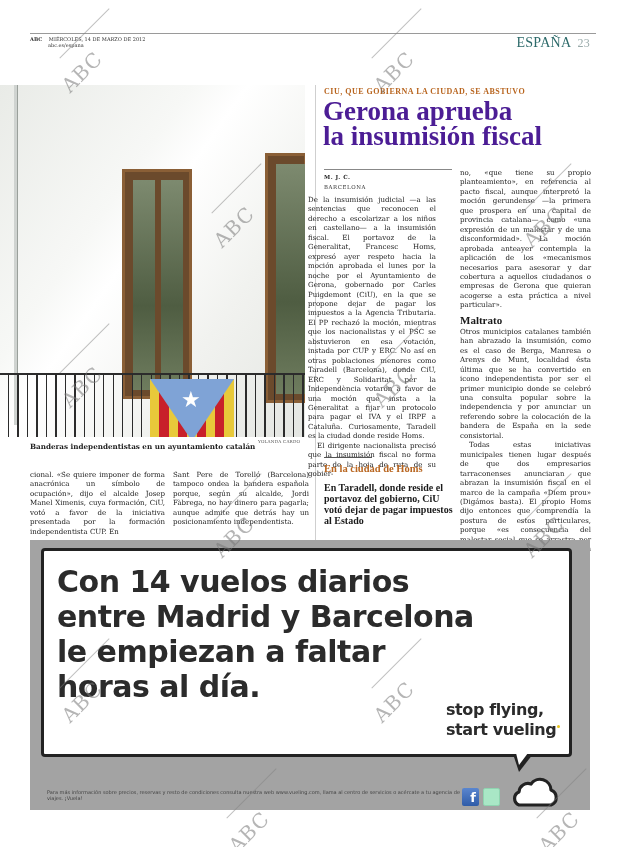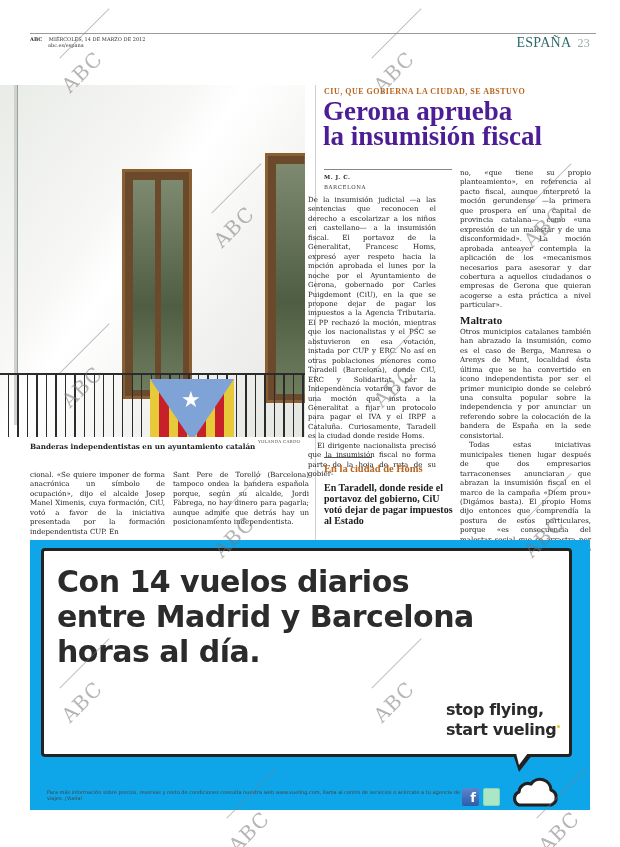--- a/index.html
+++ b/index.html
@@ -50,21 +50,21 @@
   .col2 h3 { font-family: "Liberation Serif", serif; font-size: 11px; font-weight: bold; color: #1a1a1a; margin: 5px 0 1px 0; line-height: 11px; }
 
   .colA { left: 30px; top: 470px; width: 135px; }
   .colB { left: 173px; top: 470px; width: 136px; }
 
   .pull-rule { position: absolute; left: 324px; top: 457px; width: 48px; height: 1px; background: #555; }
   .pull-kicker { position: absolute; left: 324px; top: 463px; font-family: "Liberation Serif", serif; font-weight: bold; font-size: 10.5px; color: #b8651f; }
   .pull-text { position: absolute; left: 324px; top: 474px; width: 130px; font-family: "Liberation Serif", serif; font-weight: bold; font-size: 10px; line-height: 11px; color: #1a1a1a; margin-top: 8px; }
 
   
-  .ad { position: absolute; left: 30px; top: 540px; width: 560px; height: 270px; background: #0ea5e9; }
+  .ad { position: absolute; left: 30px; top: 540px; width: 560px; height: 270px; background: #a3a3a3; }
   .bubble { position: absolute; left: 11px; top: 8px; width: 531px; height: 209px; border: 3px solid #222; border-radius: 4px; background: #ffffff; }
   .bubble-tail { position: absolute; left: 483px; top: 214px; width: 0; height: 0;
     border-left: 6px solid transparent; border-right: 14px solid transparent; border-top: 18px solid #222; }
   .bubble-tail-in { position: absolute; left: 486px; top: 213px; width: 0; height: 0;
     border-left: 3px solid transparent; border-right: 9px solid transparent; border-top: 12px solid #fff; }
   .ad-head { position: absolute; left: 27px; top: 24px; font-family: "DejaVu Sans", sans-serif; font-weight: bold; font-size: 30px; line-height: 35px; color: #2b2b2b; letter-spacing: -0.5px; }
   .ad-head span { display: block; }
   .slogan { position: absolute; left: 416px; top: 160px; font-family: "DejaVu Sans", sans-serif; font-weight: bold; font-size: 16px; line-height: 20px; color: #2b2b2b; letter-spacing: -0.4px; }
   .slogan span { display: block; }
   .slogan-dot { position: absolute; left: 527px; top: 185px; width: 3px; height: 3px; border-radius: 50%; background: #e8c41c; }
@@ -145,20 +145,21 @@
   <p>Sant Pere de Torelló (Barcelona) tampoco ondea la bandera española porque, según su alcalde, Jordi Fàbrega, no hay dinero para pagarla; aunque admite que detrás hay un posicionamiento independentista.</p>
 </div>
 
 <div class="ad">
   <div class="bubble"></div>
   <div class="bubble-tail"></div>
   <div class="bubble-tail-in"></div>
   <div class="ad-head">
     <span>Con 14 vuelos diarios</span>
     <span>entre Madrid y Barcelona</span>
+    <span>le empiezan a faltar</span>
     <span>horas al día.</span>
   </div>
   <div class="slogan">
     <span>stop flying,</span>
     <span>start vueling</span>
   </div>
   <div class="slogan-dot"></div>
   <div class="ad-fine">Para más información sobre precios, reservas y resto de condiciones consulta nuestra web www.vueling.com, llama al centro de servicios o acércate a tu agencia de viajes. ¡Vuela!</div>
   <div class="fb">f</div>
   <div class="tw"></div>

